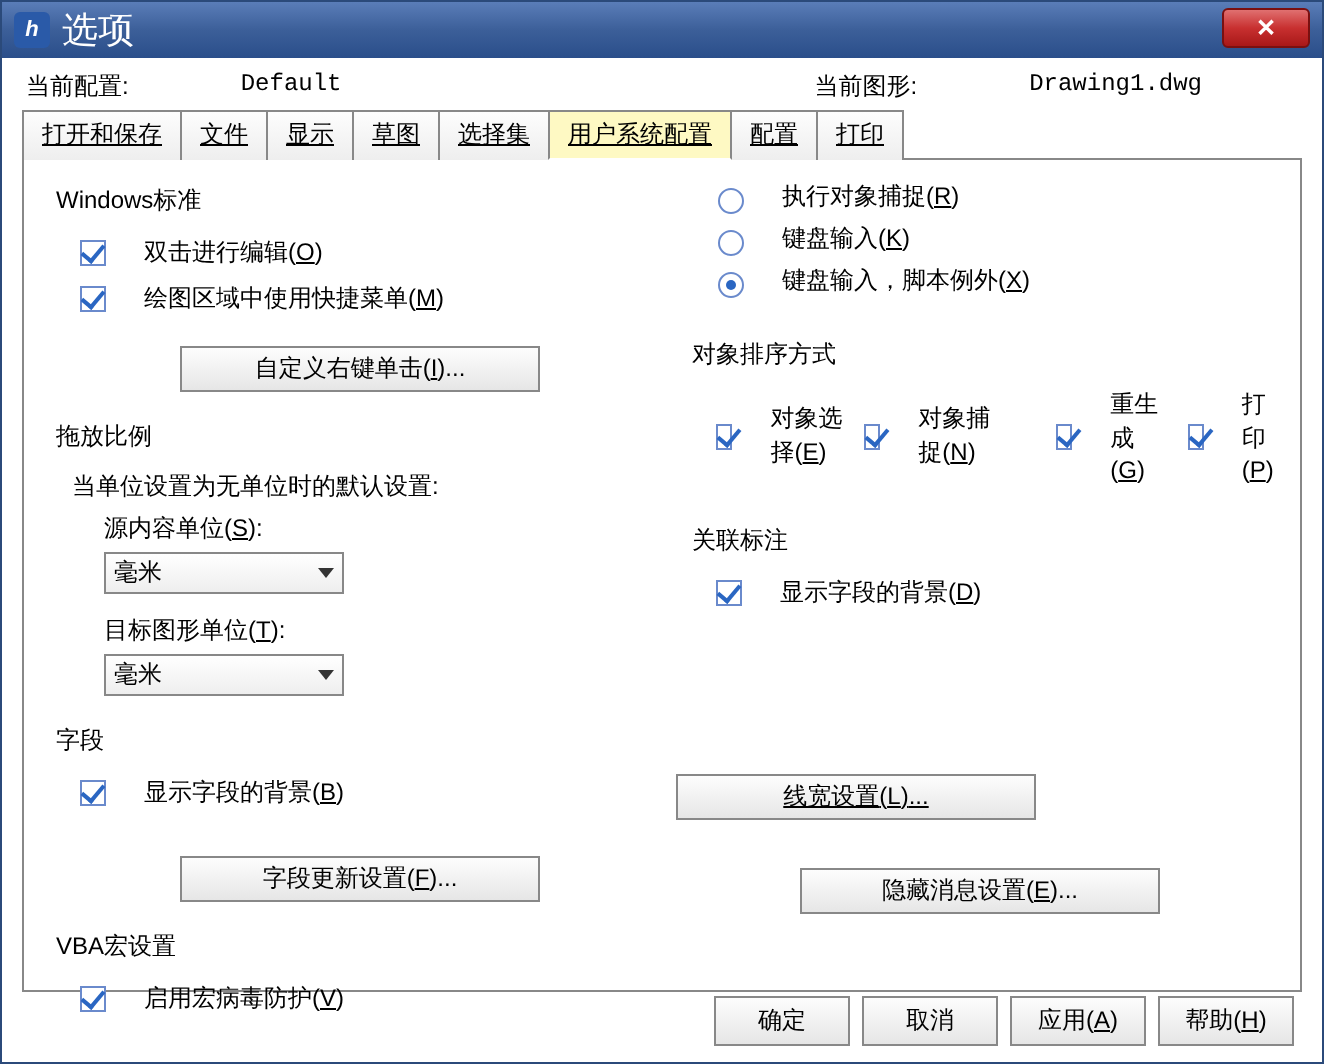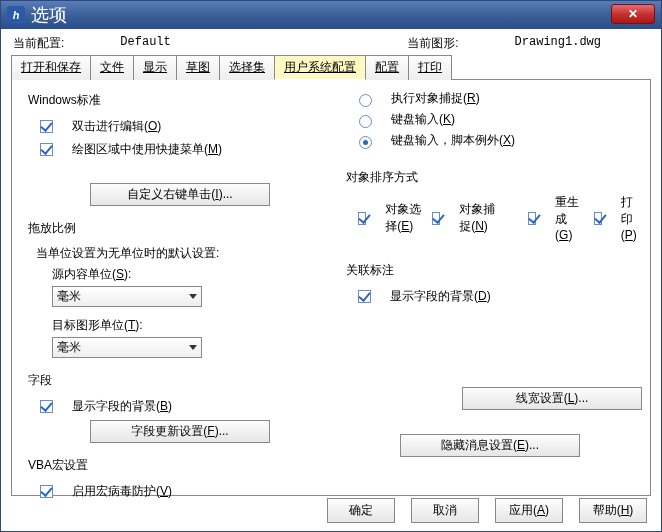--- a/index.html
+++ b/index.html
@@ -96,32 +96,32 @@
   label { display:flex; align-items:center; gap:16px; }
   .under { text-decoration: underline; }
   .btn {
     border:1px solid #888; background:linear-gradient(to bottom,#fdfdfd,#e6e6e6);
     padding: 2px 10px; font-size:12px; font-family:inherit;
     min-width: 140px; text-align:center;
   }
   .btn-wide { width: 180px; }
   .select {
     border:1px solid #888; background:linear-gradient(to bottom,#fff,#eee);
-    width: 150px; height: 21px; display:flex; align-items:center;
+    width: 120px; height: 21px; display:flex; align-items:center;
     padding: 0 4px; justify-content:space-between;
   }
   .select .arrow {
     width:0;height:0;border-left:4px solid transparent;border-right:4px solid transparent;
     border-top:5px solid #333;
   }
   .twocol { display:flex; gap: 28px; }
   .twocol > div { display:flex;flex-direction:row;gap:6px; }
   .footer {
     position:absolute; bottom:8px; right:14px;
-    display:flex; gap:16px;align-items:flex-end;
+    display:flex; gap:6px;align-items:flex-end;
   }
   .footer .btn { min-width: 68px; padding:3px 8px; }
   .sep { height: 6px; }
 </style>
 </head>
 <body>
 
 <div class="window">
   <div class="titlebar">
     <div class="icon">h</div>
@@ -159,21 +159,21 @@
       <div class="group-title">Windows标准</div>
       <div class="indent">
         <label>
           <input type="checkbox" class="chk" checked="" style="">
           <span><span>双击进行编辑</span>(<span class="under">O</span>)</span>
         </label>
         <label>
           <input type="checkbox" class="chk" checked="" style="">
           <span><span>绘图区域中使用快捷菜单</span>(<span class="under">M</span>)</span>
         </label>
-        <div style="display:flex;justify-content:center;margin-top:20px;">
+        <div style="display:flex;justify-content:center;margin-top:10px;">
           <button class="btn btn-wide">
             <span>自定义右键单击</span>(<span class="under">I</span>)<span>...</span>
           </button>
         </div>
       </div>
 
       <div class="sep"></div>
       <div class="group-title">拖放比例</div>
       <div class="indent">
         <div>当单位设置为无单位时的默认设置:</div>
@@ -192,21 +192,21 @@
         </div>
       </div>
 
       <div class="sep"></div>
       <div class="group-title">字段</div>
       <div class="indent">
         <label>
           <input type="checkbox" class="chk" checked="" style="">
           <span><span>显示字段的背景</span>(<span class="under">B</span>)</span>
         </label>
-        <div style="display:flex;justify-content:center;margin-top:0;">
+        <div style="display:flex;justify-content:center;margin-top:18px;">
           <button class="btn btn-wide">
             <span>字段更新设置</span>(<span class="under">F</span>)<span>...</span>
           </button>
         </div>
       </div>
 
       <div class="sep"></div>
       <div class="group-title">VBA宏设置</div>
       <div class="indent">
         <label>
@@ -263,21 +263,21 @@
       <div class="group-title">关联标注</div>
       <div class="indent">
         <label>
           <input type="checkbox" class="chk" checked="" style="">
           <span><span>显示字段的背景</span>(<span class="under">D</span>)</span>
         </label>
       </div>
 
       <div style="flex:1"></div>
 
-      <div style="display:flex;justify-content:flex-end;">
+      <div style="display:flex;justify-content:flex-start;text-decoration:underline;">
         <button class="btn btn-wide">
           <span>线宽设置</span>(<span class="under">L</span>)<span>...</span>
         </button>
       </div>
       <div style="display:flex;justify-content:center;margin-top:18px;">
         <button class="btn btn-wide">
           <span>隐藏消息设置</span>(<span class="under">E</span>)<span>...</span>
         </button>
       </div>
       <div style="height:20px"></div>

